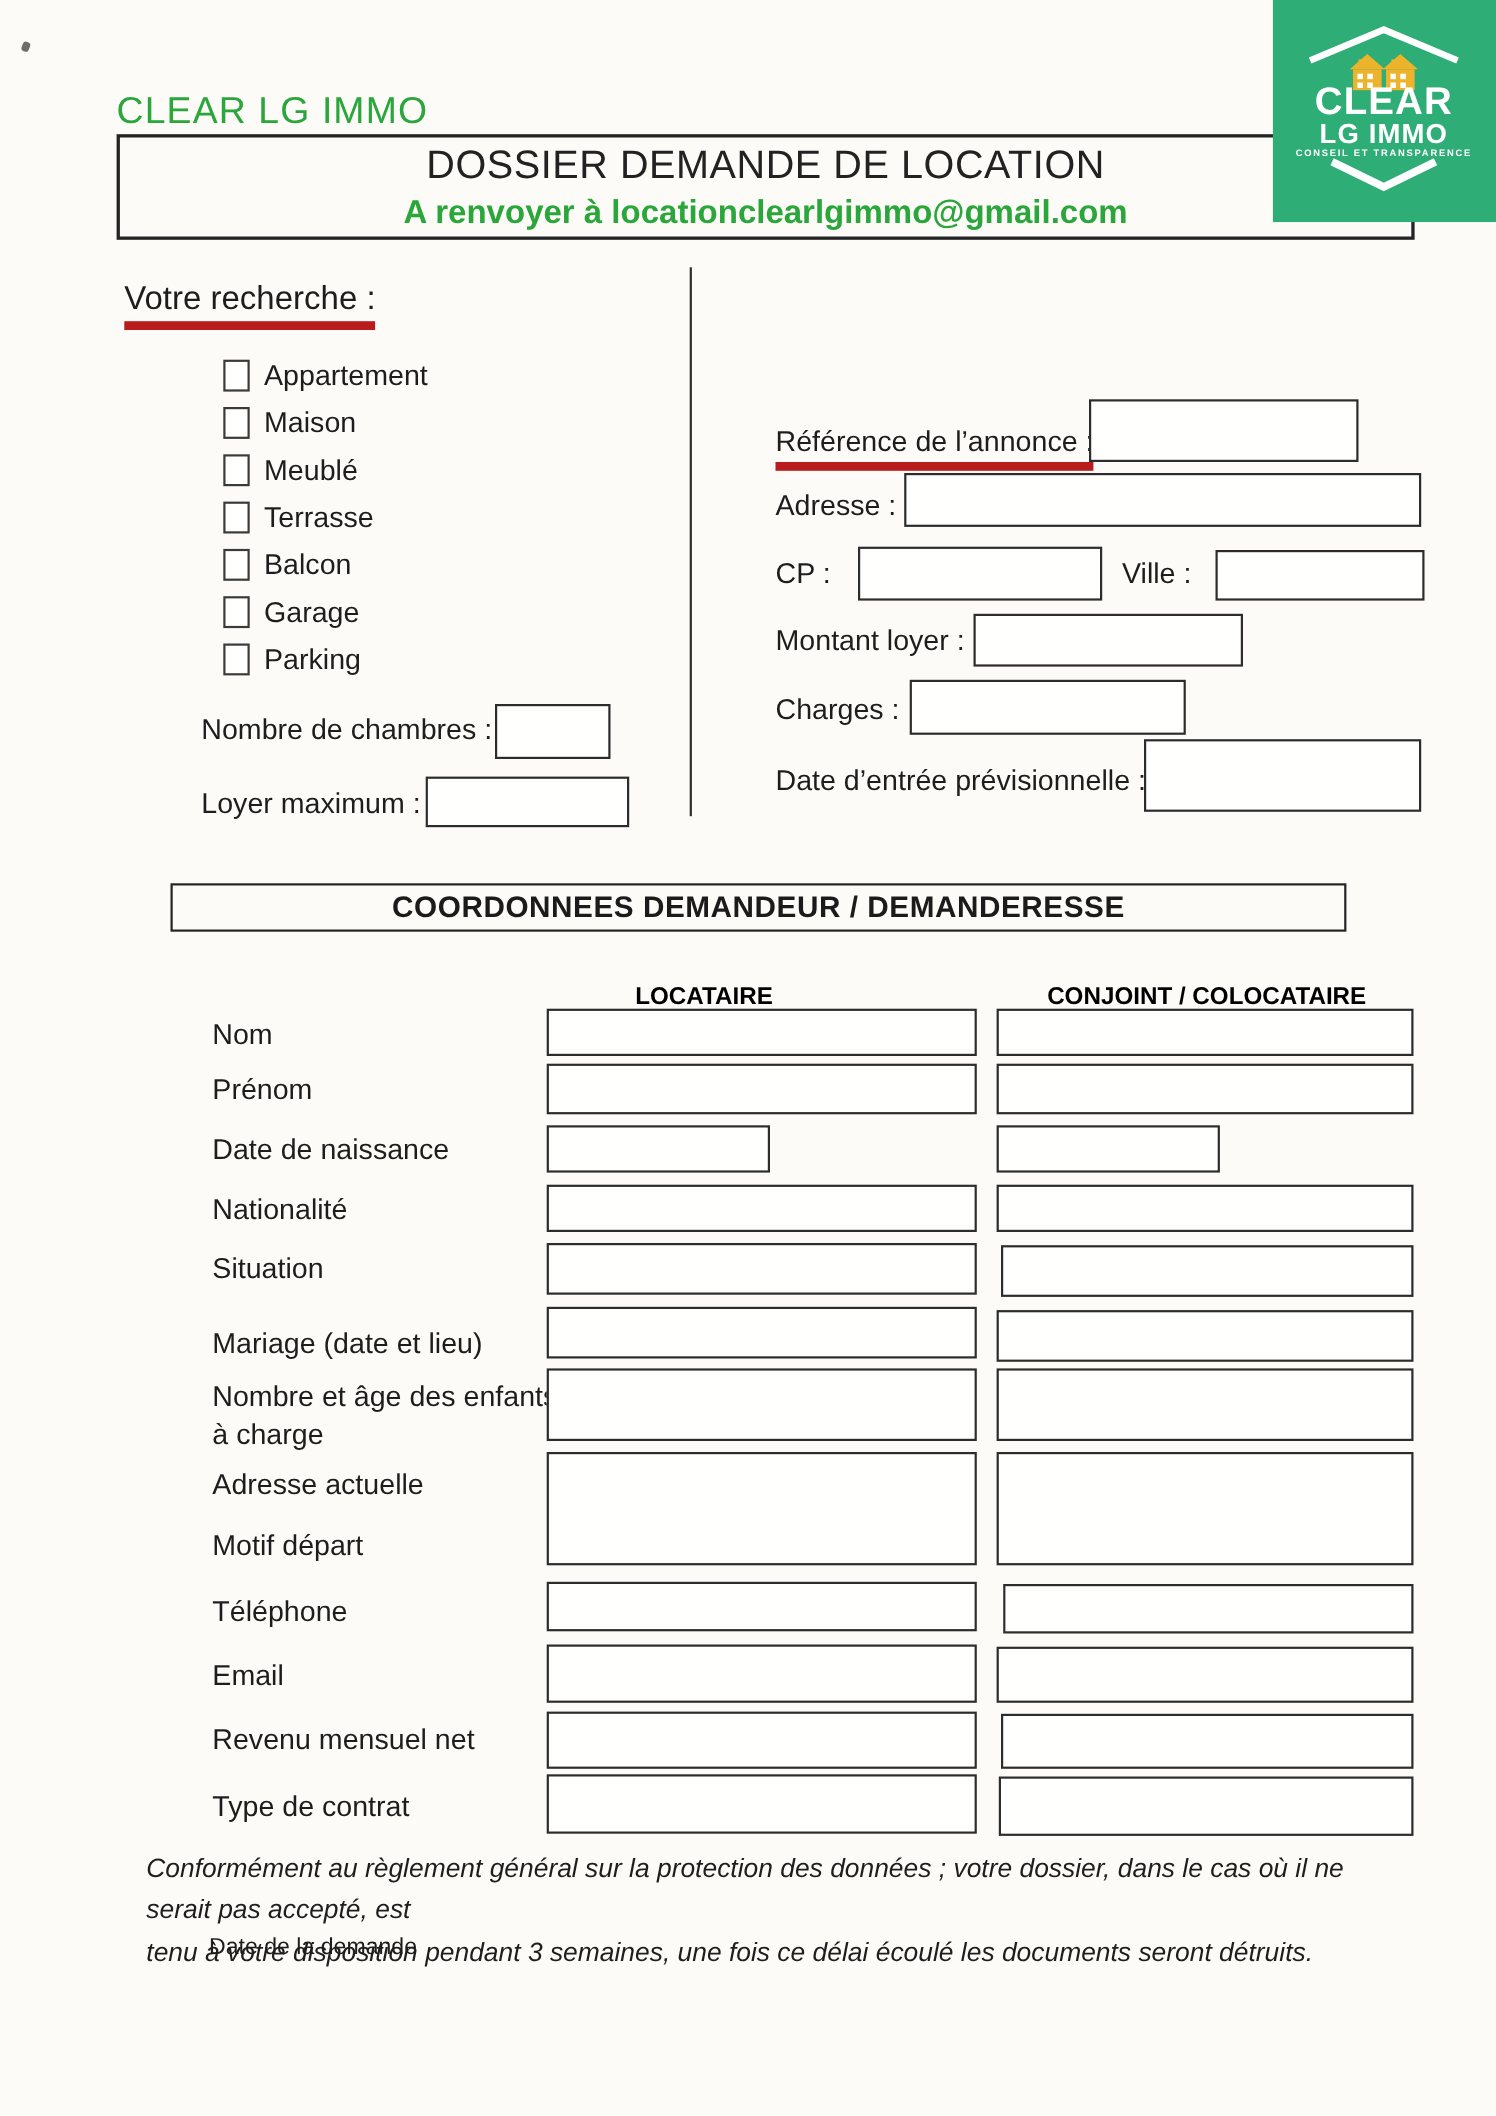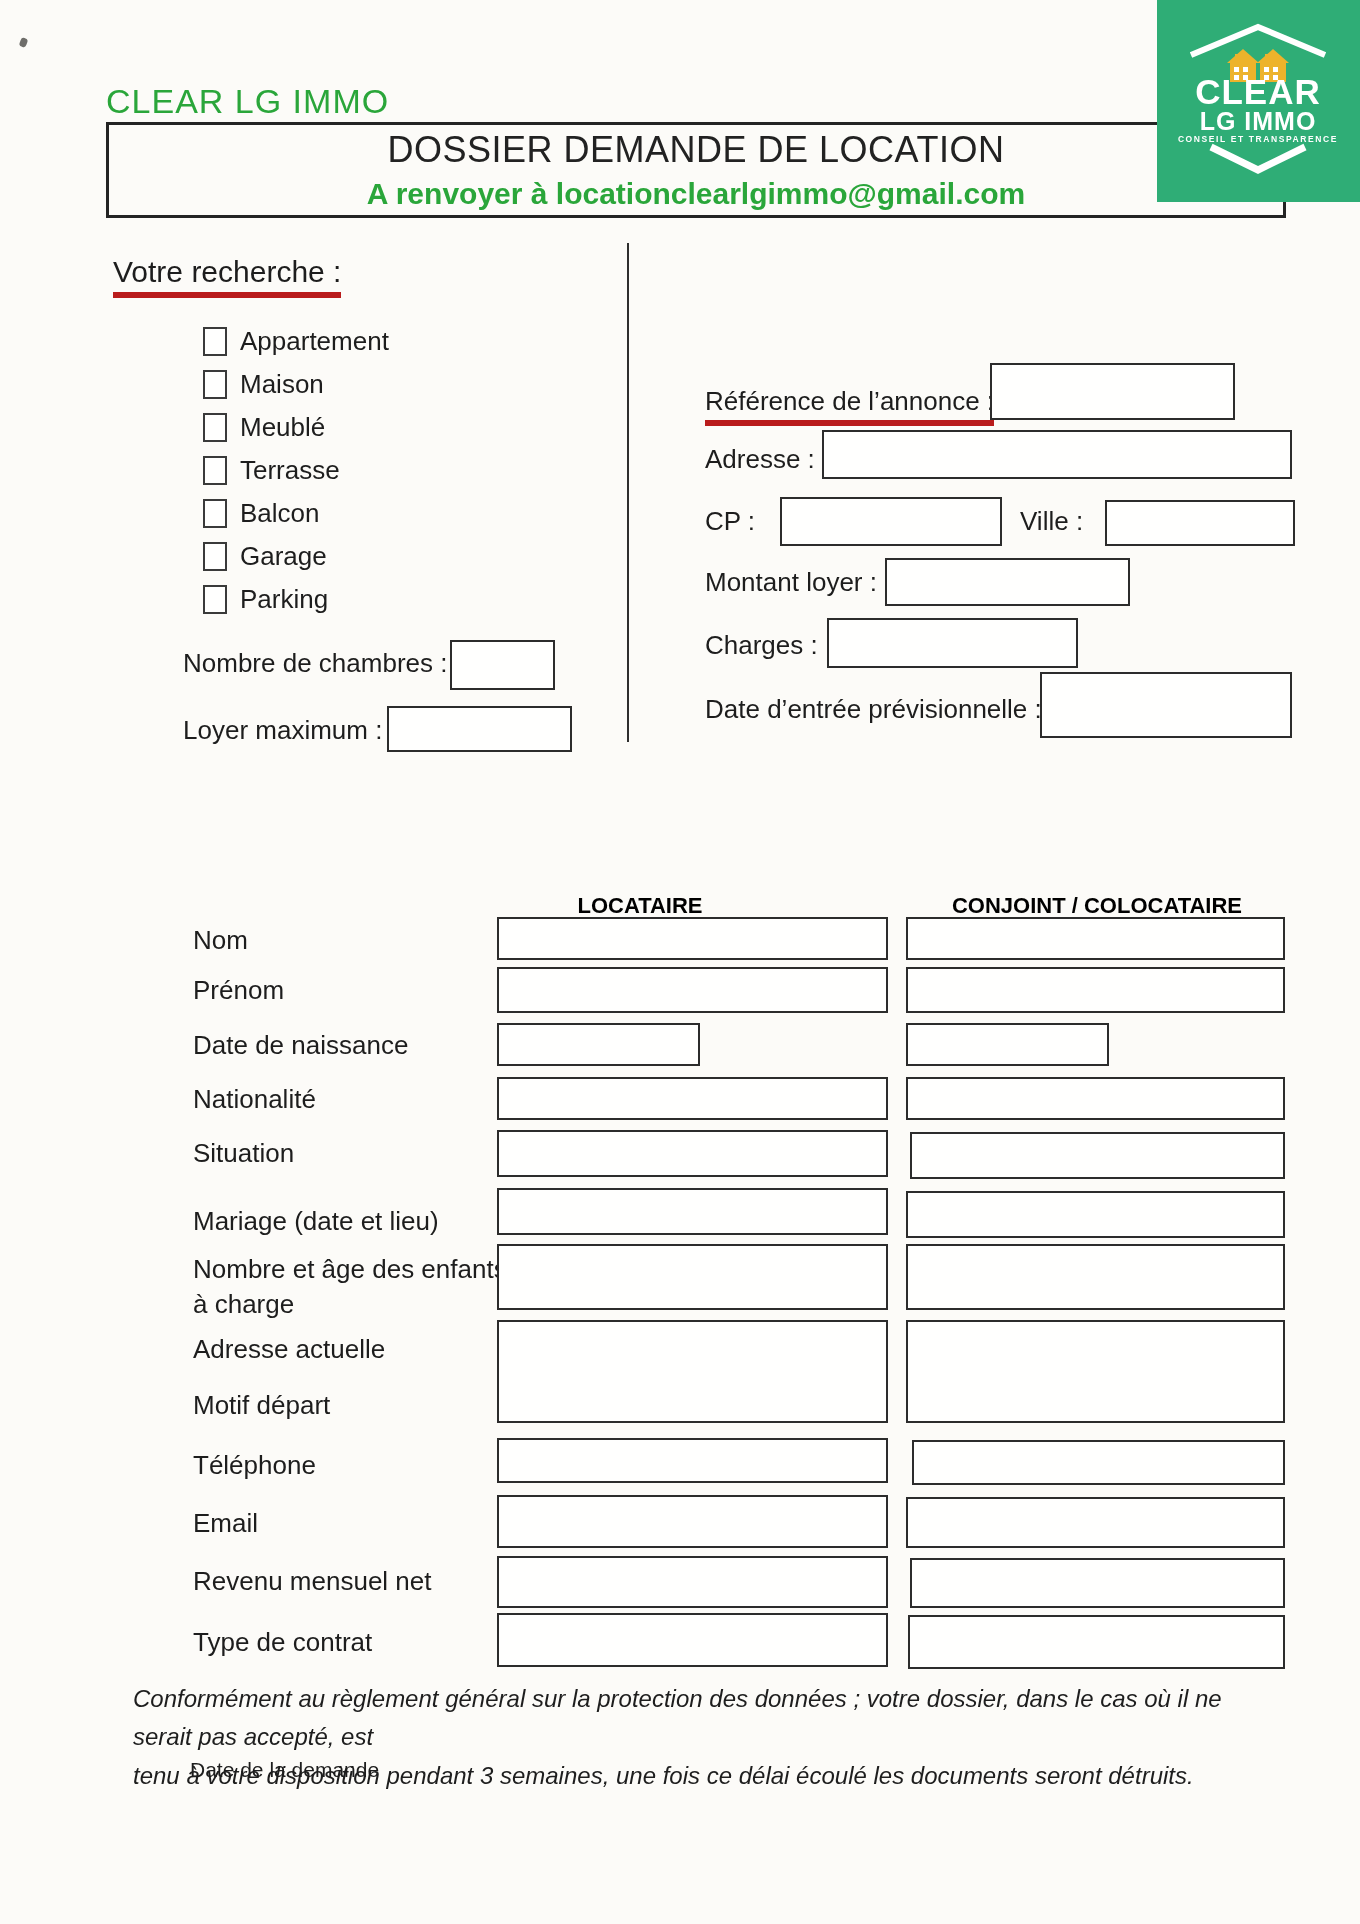--- a/index.html
+++ b/index.html
@@ -7,21 +7,21 @@
     position:relative;
     width:1360px;height:1924px;
     background:#fcfbf8;
     font-family:"Liberation Sans","DejaVu Sans",sans-serif;
     color:#1d1d1d;
     overflow:hidden;
     margin:0 auto;
   }
   .lbl{position:absolute;font-size:26px;color:#1d1d1d;white-space:nowrap;}
   .box{position:absolute;background:#fffffe;border:2px solid #2c2c2c;}
-  .underline{border-bottom:6px solid #b91c1c;padding-bottom:4px;}
+  .underline{border-bottom:8px solid #b91c1c;padding-bottom:4px;}
 
   
   .brand{
     position:absolute;left:106px;top:82px;
     font-size:34px;letter-spacing:1px;color:#2aa63a;
   }
   .header-box{
     position:absolute;left:106px;top:122px;width:1174px;height:90px;
     border:3px solid #242424;background:#fcfbf8;z-index:1;
     display:flex;flex-direction:column;justify-content:center;align-items:center;
@@ -163,20 +163,23 @@
 
   <div class="lbl" style="left:705px;top:567px;">Montant loyer :</div>
   <div class="box" style="left:885px;top:558px;width:241px;height:44px;"></div>
 
   <div class="lbl" style="left:705px;top:630px;">Charges :</div>
   <div class="box" style="left:827px;top:618px;width:247px;height:46px;"></div>
 
   <div class="lbl" style="left:705px;top:694px;text-align:center;">Date d’entrée prévisionnelle :</div>
   <div class="box" style="left:1040px;top:672px;width:248px;height:62px;"></div>
 
+  <div class="section2-box">
+    <div class="section2-title">COORDONNEES DEMANDEUR / DEMANDERESSE</div>
+  </div>
 
   <div class="col-head" style="left:490px;top:893px;width:300px;">LOCATAIRE</div>
   <div class="col-head" style="left:906px;top:893px;width:382px;">CONJOINT / COLOCATAIRE</div>
 
   <div class="lbl" style="left:193px;top:925px;">Nom</div>
   <div class="box" style="left:497px;top:917px;width:387px;height:39px;"></div>
   <div class="box" style="left:906px;top:917px;width:375px;height:39px;"></div>
 
   <div class="lbl" style="left:193px;top:975px;">Prénom</div>
   <div class="box" style="left:497px;top:967px;width:387px;height:42px;"></div>

